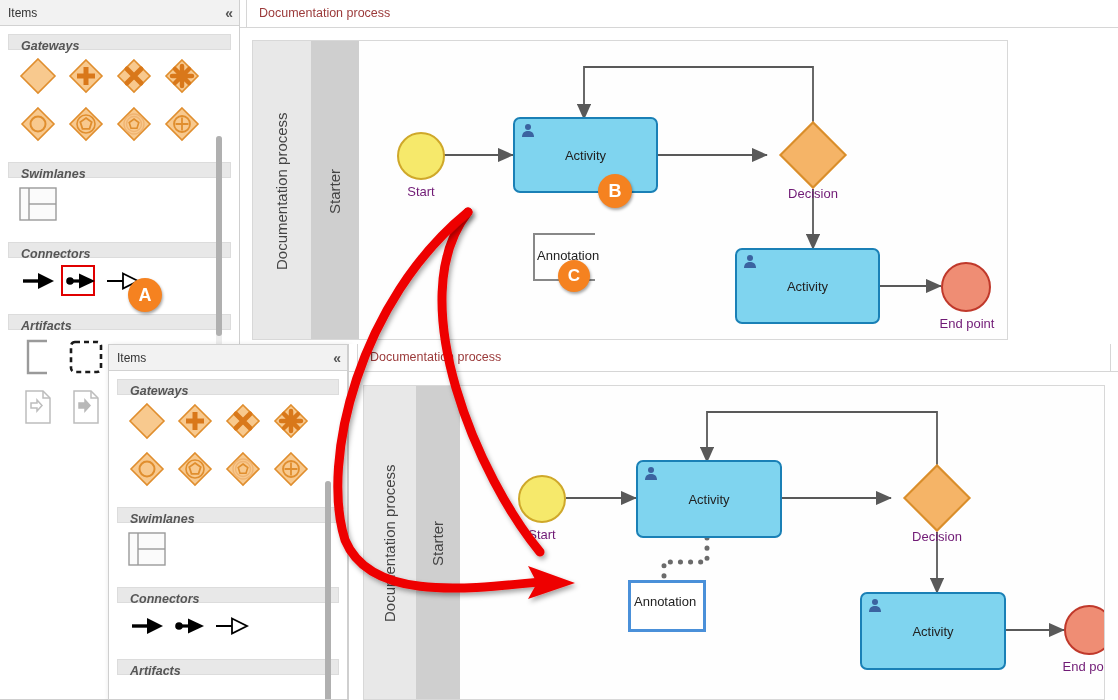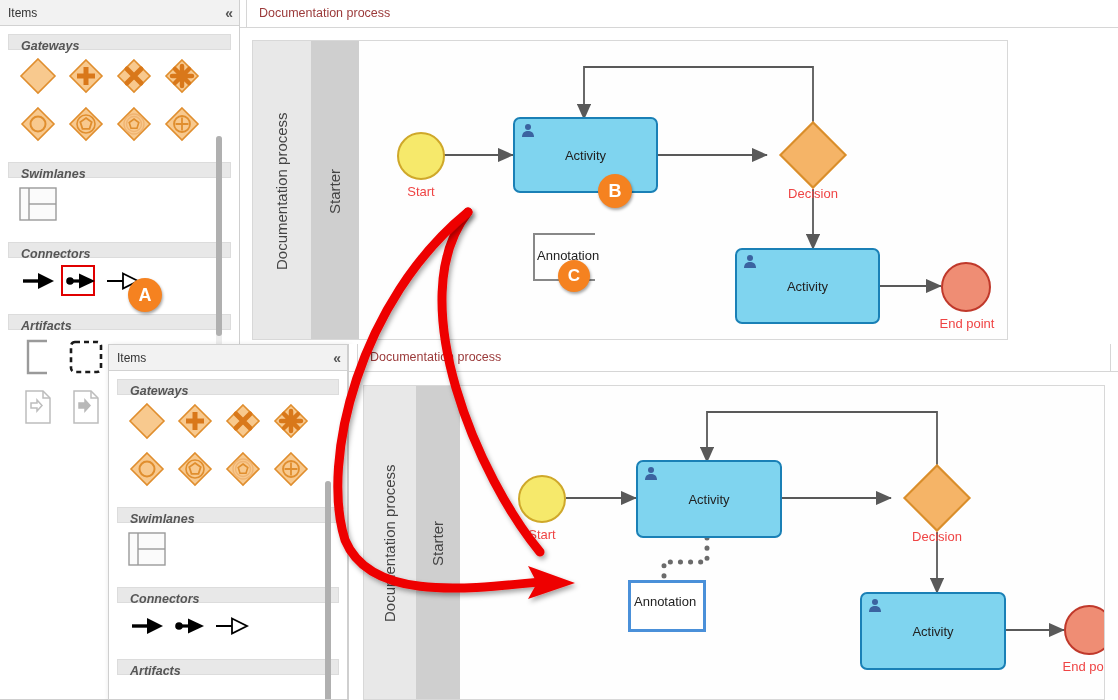--- a/index.html
+++ b/index.html
@@ -40,21 +40,21 @@
     border-right:1px solid #d6d6d6;box-sizing:border-box;
   }
   .tab.empty{color:transparent;width:110px;}
   .canvas{position:absolute;background:#fefefe;border:1px solid #d8d8d8;box-sizing:border-box;overflow:hidden;}
   .lane-outer{position:absolute;background:#e8e8e8;}
   .lane-inner{position:absolute;background:#cfcfcf;}
   .lane-label{
     position:absolute;writing-mode:vertical-rl;transform:rotate(180deg);
     color:#444;white-space:nowrap;text-align:center;
   }
-  .shape-label{position:absolute;color:#ef4444;text-align:center;white-space:nowrap;}
+  .shape-label{position:absolute;color:#701a75;text-align:center;white-space:nowrap;}
 
   .bpmn-task{
     position:absolute;background:#7fd4ef;border:2px solid #1a80b6;border-radius:7px;
     box-sizing:border-box;display:flex;align-items:center;justify-content:center;
     color:#222;
   }
   .bpmn-start{position:absolute;border-radius:50%;background:#f6e96b;border:2px solid #cfa82a;box-sizing:border-box;}
   .bpmn-end{position:absolute;border-radius:50%;background:#ef8d74;border:2px solid #c0392b;box-sizing:border-box;}
   .bpmn-gw{position:absolute;background:#f5b467;border:2px solid #d98e2b;box-sizing:border-box;transform:rotate(45deg);}
   .user-ico{position:absolute;left:5px;top:4px;}

